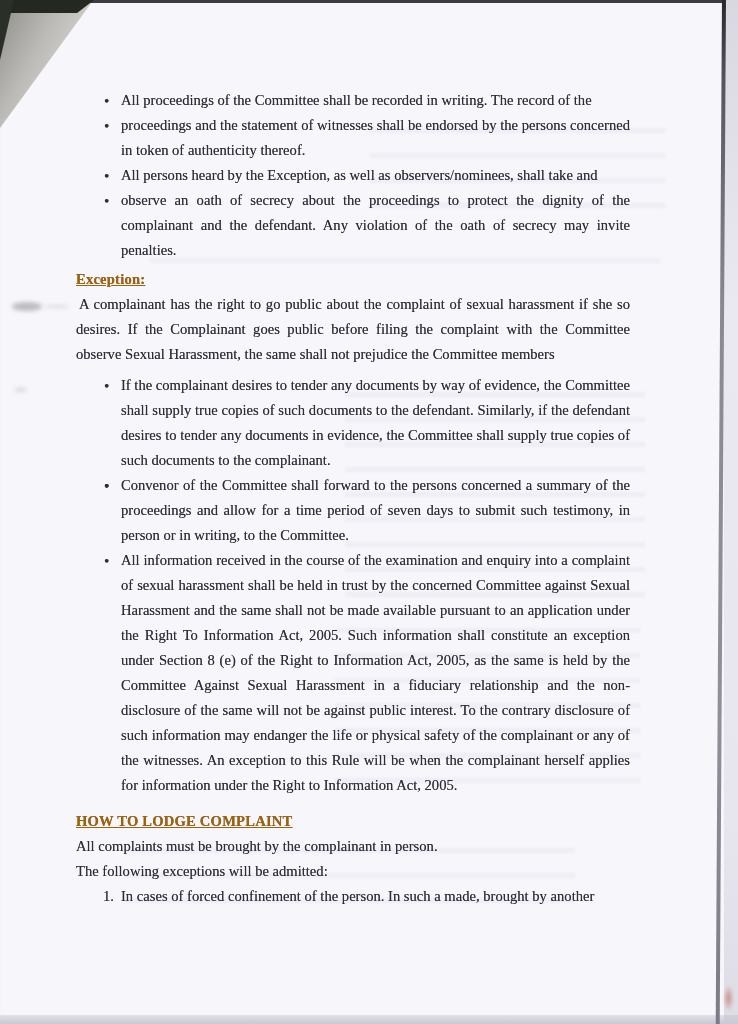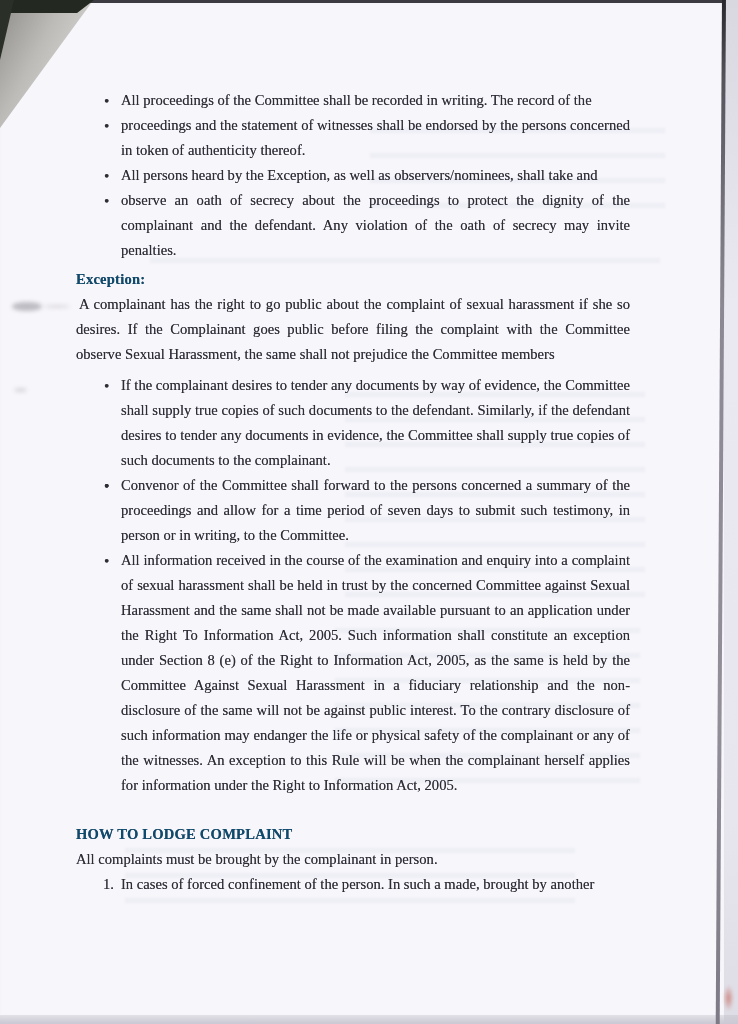--- a/index.html
+++ b/index.html
@@ -44,24 +44,24 @@
   .ghost-4{left:335px;top:628px;width:305px;height:175px;}
   .ghost-5{left:125px;top:848px;width:450px;height:65px;}
   
   .content{position:relative;z-index:3;padding:88px 108px 0 76px;
     font-size:14.6px;line-height:25px;
     text-shadow:0 0 .6px rgba(46,45,60,.65);}
   .para{text-align:justify;text-align-last:left;}
   .indent1{text-indent:3px;}
   .bullet-item{position:relative;padding-left:45px;text-align:justify;text-align-last:left;}
   .bullet-item .marker{position:absolute;left:28px;top:0;font-size:1.05em;}
-  .heading{font-weight:bold;color:#0c4a6e;letter-spacing:.2px;}
+  .heading{font-weight:bold;color:#a16207;letter-spacing:.2px;text-decoration:underline;}
   .gap-s{margin-top:4px;}
   .gap-m{margin-top:6px;}
-  .gap-l{margin-top:24px;}
+  .gap-l{margin-top:11px;}
   .numbered-item{position:relative;padding-left:45px;text-align:justify;text-align-last:left;}
   .numbered-item .num{position:absolute;left:27px;top:0;}
 </style>
 </head>
 <body>
 
 <div class="scan">
 
   <div class="ghost ghost-1"></div>
   <div class="ghost ghost-2"></div>
@@ -111,20 +111,21 @@
       </div>
       <div class="bullet-item">
         <span class="marker">•</span>
         <span>All information received in the course of the examination and enquiry into a complaint of sexual harassment shall be held in trust by the concerned Committee against Sexual Harassment and the same shall not be made available pursuant to an application under the Right To Information Act, 2005. Such information shall constitute an exception under Section 8 (e) of the Right to Information Act, 2005, as the same is held by the Committee Against Sexual Harassment in a fiduciary relationship and the non-disclosure of the same will not be against public interest. To the contrary disclosure of such information may endanger the life or physical safety of the complainant or any of the witnesses. An exception to this Rule will be when the complainant herself applies for information under the Right to Information Act, 2005.</span>
       </div>
     </div>
 
     <div class="heading gap-l">HOW TO LODGE COMPLAINT</div>
 
     <div class="para">All complaints must be brought by the complainant in person.</div>
+    <div class="para">The following exceptions will be admitted:</div>
 
     <div>
       <div class="numbered-item">
         <span class="num">1.</span>
         <span>In cases of forced confinement of the person. In such a made, brought by another</span>
       </div>
     </div>
 
   </div>
 

